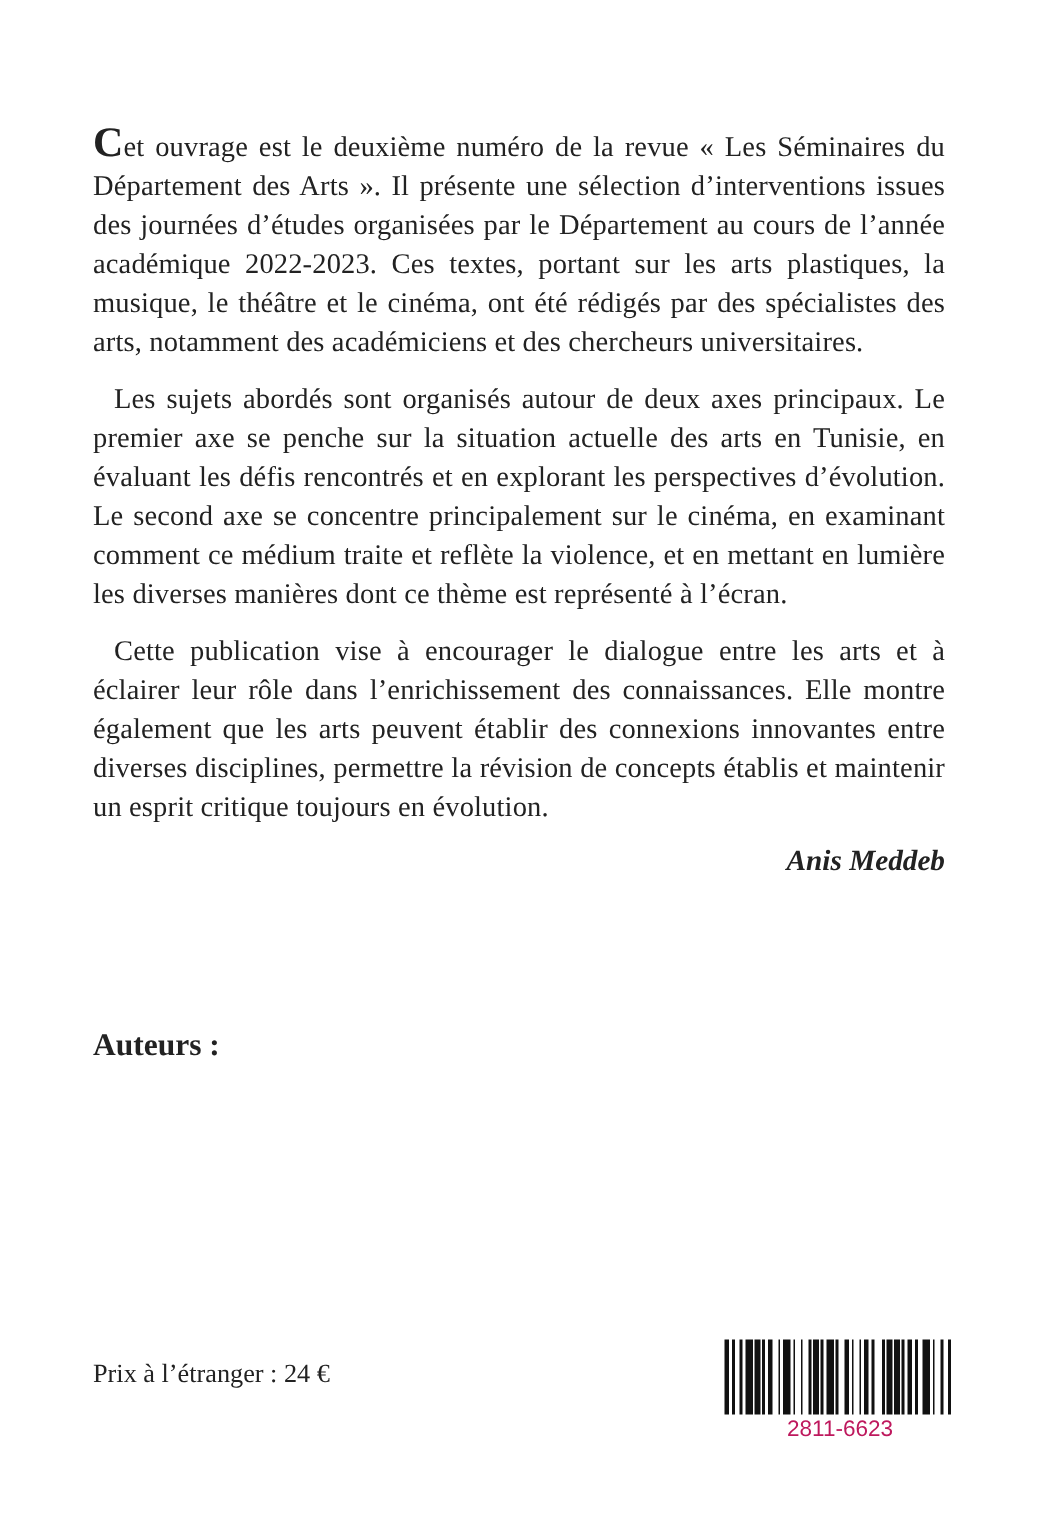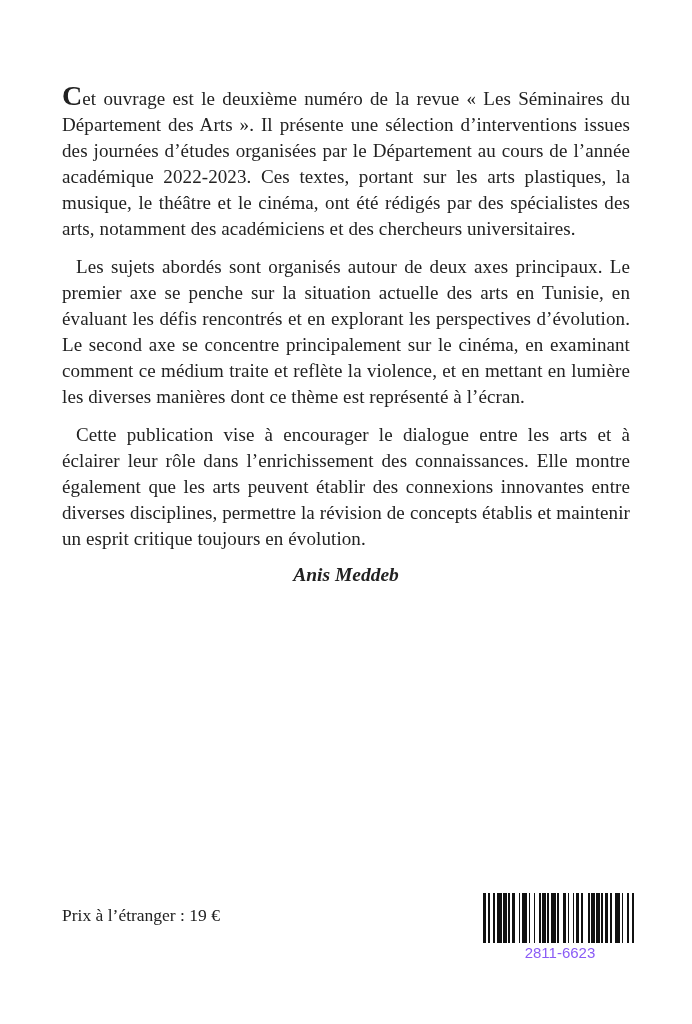--- a/index.html
+++ b/index.html
@@ -33,21 +33,21 @@
   .dropcap {
     font-size: 28px;
     font-weight: bold;
     line-height: 1;
   }
   .signature {
     margin-top: 2px;
     font-size: 19.5px;
     font-weight: bold;
     font-style: italic;
-    text-align: center;
+    text-align: right;
   }
   
   .authors {
     position: absolute;
     left: 62px; top: 684px;
     width: 568px;
   }
   .authors-heading {
     font-size: 21px;
     font-weight: bold;
@@ -80,43 +80,44 @@
     align-items: stretch;
     height: 50px;
     width: 154px;
   }
   .barcode-bars span { height: 100%; }
   .barcode-number {
     font-family: "Liberation Sans", "DejaVu Sans", sans-serif;
     font-size: 15px;
     line-height: 18px;
     margin-top: 1px;
-    color: #8b5cf6;
+    color: #be185d;
   }
 </style>
 </head>
 <body>
 
 <div class="page">
 
   <div class="synopsis">
     <p><span class="dropcap">C</span><span>et ouvrage est le deuxième numéro de la revue «&nbsp;Les Séminaires du Département des Arts&nbsp;». Il présente une sélection d’interventions issues des journées d’études organisées par le Département au cours de l’année académique 2022-2023. Ces textes, portant sur les arts plastiques, la musique, le théâtre et le cinéma, ont été rédigés par des spécialistes des arts, notamment des académiciens et des chercheurs universitaires.</span></p>
 
     <p class="para-indent">Les sujets abordés sont organisés autour de deux axes principaux. Le premier axe se penche sur la situation actuelle des arts en Tunisie, en évaluant les défis rencontrés et en explorant les perspectives d’évolution. Le second axe se concentre principalement sur le cinéma, en examinant comment ce médium traite et reflète la violence, et en mettant en lumière les diverses manières dont ce thème est représenté à l’écran.</p>
 
     <p class="para-indent">Cette publication vise à encourager le dialogue entre les arts et à éclairer leur rôle dans l’enrichissement des connaissances. Elle montre également que les arts peuvent établir des connexions innovantes entre diverses disciplines, permettre la révision de concepts établis et maintenir un esprit critique toujours en évolution.</p>
 
     <div class="signature">Anis Meddeb</div>
   </div>
 
   <div class="authors">
+    <div class="authors-heading">Auteurs :</div>
   </div>
 
   <div class="pricing">
-    <div>Prix à l’étranger : 19 €</div>
+    <div>Prix à l’étranger : 24 €</div>
   </div>
 
   <div class="barcode-block">
     <div class="barcode-bars">
         <span style="width: 3.4px; flex: 0 0 auto; background: rgb(17, 17, 17);"></span>
         <span style="width: 1.7px; flex: 0 0 auto; background: transparent;"></span>
         <span style="width: 1.7px; flex: 0 0 auto; background: rgb(17, 17, 17);"></span>
         <span style="width: 3.4px; flex: 0 0 auto; background: transparent;"></span>
         <span style="width: 1.7px; flex: 0 0 auto; background: rgb(17, 17, 17);"></span>
         <span style="width: 1.7px; flex: 0 0 auto; background: transparent;"></span>

